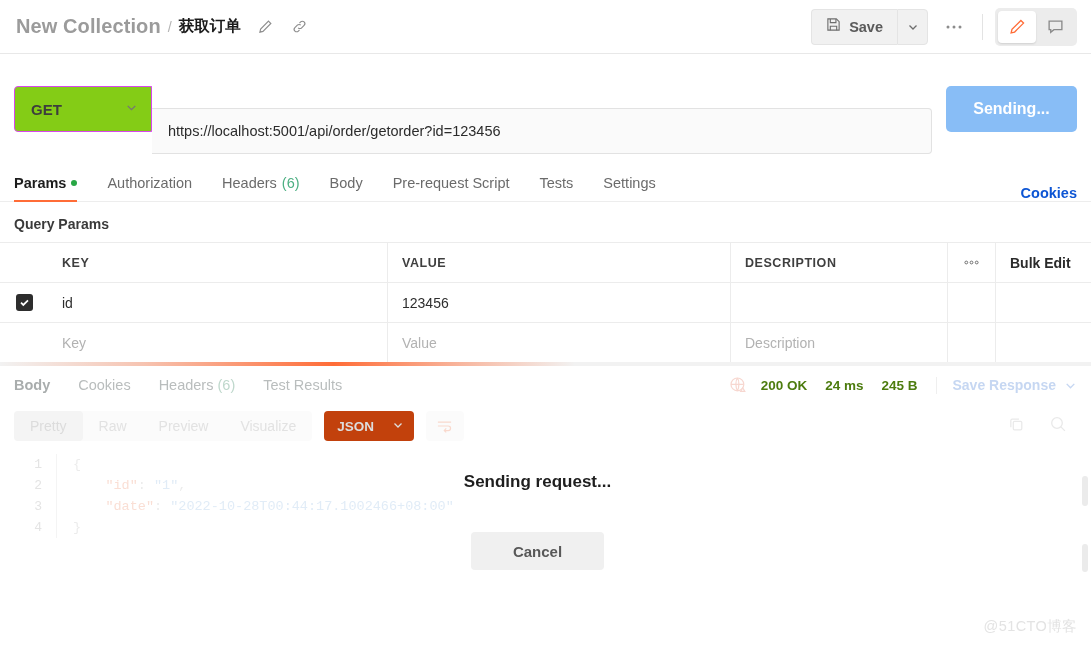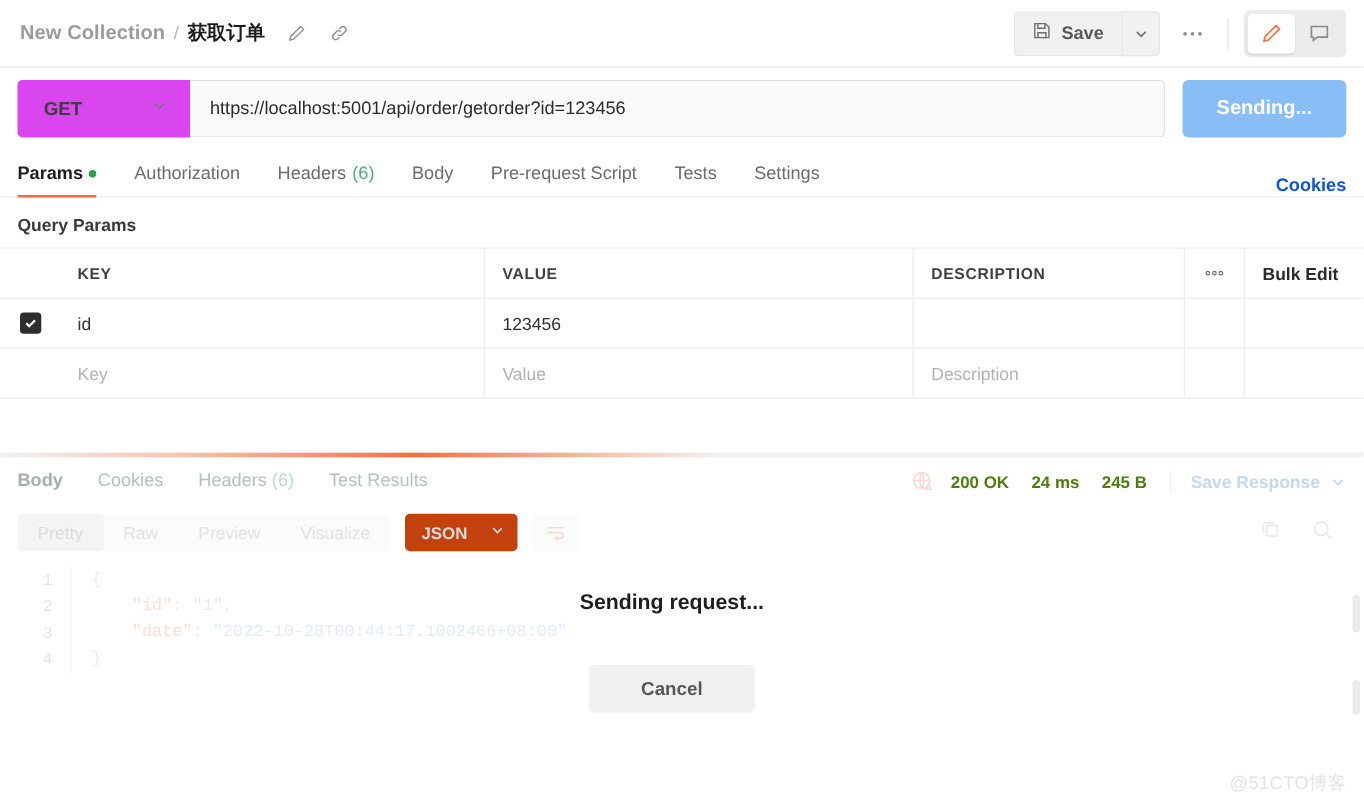--- a/index.html
+++ b/index.html
@@ -10,21 +10,21 @@
     color: #2e2e2e;
     overflow: hidden;
   }
   .app { position: relative; width: 1091px; height: 648px; }
 
   
   .header {
     height: 54px; display: flex; align-items: center;
     padding: 0 14px 0 16px; border-bottom: 1px solid #e8e8e8;
   }
-  .crumb-collection { font-size: 16px; font-weight: bold; color: #9b9b9b; letter-spacing: .1px; }
+  .crumb-collection { font-size: 20px; font-weight: bold; color: #9b9b9b; letter-spacing: .1px; }
   .crumb-sep { font-size: 14.5px; color: #b5b5b5; margin: 0 7px; }
   .crumb-current { font-size: 15.5px; font-weight: bold; color: #1b1b1b; }
   .crumb-icon { margin-left: 16px; width: 18px; height: 18px; color: #8d8d8d; display: inline-flex; align-items: center; justify-content: center; cursor: pointer; }
   .spacer { flex: 1; }
 
   .save-group { display: flex; align-items: center; }
   .save-btn {
     display: flex; align-items: center; gap: 8px;
     height: 36px; padding: 0 14px;
     background: #f1f1f1; border: 1px solid #e4e4e4; border-right: none;
@@ -44,29 +44,29 @@
   .toggle-group { display: flex; background: #ececec; border-radius: 5px; padding: 3px; }
   .toggle-item {
     width: 38px; height: 32px; display: flex; align-items: center; justify-content: center;
     border-radius: 4px; cursor: pointer;
   }
   .toggle-item.active { background: #ffffff; box-shadow: 0 1px 2px rgba(0,0,0,.12); }
 
   
   .urlbar { display: flex; align-items: center; padding: 10px 14px 12px 14px; gap: 0; }
   .method-box {
-    width: 138px; height: 46px; background: #d946ef; border: 5px solid #d946ef;
+    width: 138px; height: 46px; background: #84cc16; border: 1px solid #d946ef;
     border-radius: 4px 0 0 4px; display: flex; align-items: center;
     justify-content: space-between; padding: 0 13px 0 16px; cursor: pointer;
   }
   .method-label { font-size: 15px; font-weight: bold; color: #3d3d3d; }
   .url-box {
     flex: 1; height: 46px; background: #fafafa; border: 1px solid #e2e2e2;
     border-left: none; border-radius: 0 4px 4px 0; display: flex; align-items: center;
-    padding: 0 16px; cursor: text;
+    padding: 0 16px; cursor: text; margin-top: 44px;
   }
   .url-text { font-size: 14.5px; color: #2b2b2b; }
   .send-btn {
     margin-left: 14px; width: 131px; height: 46px; background: #88bdf6;
     border-radius: 5px; display: flex; align-items: center; justify-content: center;
     cursor: default;
   }
   .send-label { font-size: 16px; font-weight: bold; color: #ffffff; }
 
   

